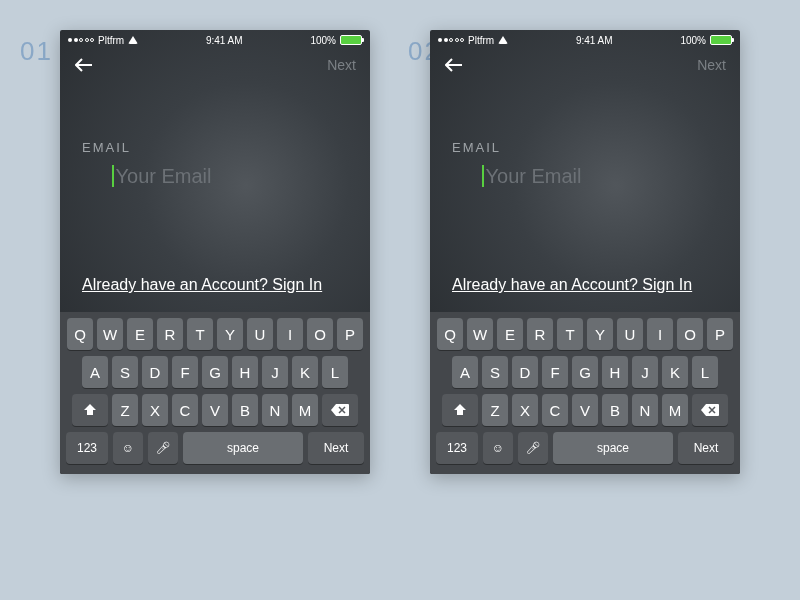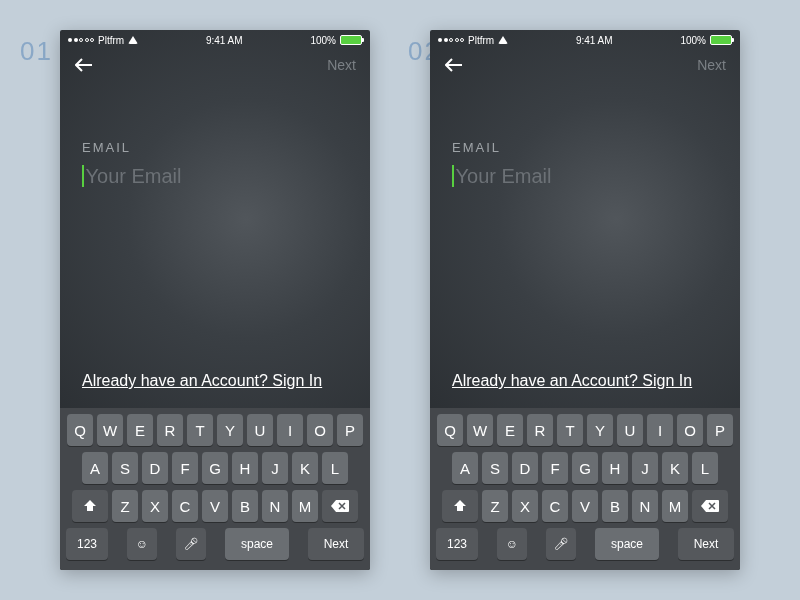--- a/index.html
+++ b/index.html
@@ -18,21 +18,21 @@
     letter-spacing: 2px;
   }
   .screens {
     display: flex;
     justify-content: center;
     gap: 60px;
     padding-top: 30px;
   }
   .phone {
     width: 310px;
-    height: 540px;
+    height: 444px;
     background: radial-gradient(circle at 60% 35%, #51565b 0%, #3a3f44 30%, #2b2f33 70%, #232629 100%);
     border-radius: 2px;
     box-shadow: 0 4px 18px rgba(0,0,0,0.25);
     position: relative;
     overflow: hidden;
     color: #e4e6e8;
     display: flex;
     flex-direction: column;
   }
   
@@ -84,21 +84,21 @@
     flex: 1;
     padding: 58px 22px 0 22px;
     position: relative;
   }
   .field-label {
     font-size: 13px;
     letter-spacing: 2px;
     color: #9ea3a7;
     margin-bottom: 10px;
   }
-  .field-row { display: flex; align-items: flex-start; }
+  .field-row { display: flex; align-items: flex-start; margin-left: 30px; }
   .cursor {
     width: 1.5px; height: 22px; background: #58d040; margin-right: 2px;
   }
   .placeholder {
     font-size: 20px;
     color: #6c7176;
   }
   .signin {
     position: absolute;
     bottom: 18px; left: 22px;
@@ -120,21 +120,21 @@
     display: flex; align-items: center; justify-content: center;
     font-size: 15px;
     box-shadow: 0 1px 0 rgba(0,0,0,0.35);
   }
   .key.letter { width: 26px; }
   .key.wide { width: 36px; background: #55585c; }
   .krow.bottom .key { font-size: 12px; }
   .key.space { flex: 1; background: #6a6e72; }
   .key.func { background: #55585c; width: 42px; }
   .key.emoji, .key.mic { width: 30px; background: #55585c; }
-  .krow.bottom { gap: 19px; padding: 0 2px; }
+  .krow.bottom { gap: 5px; padding: 0 2px; }
   .shift svg, .backspace svg { fill: #fff; }
 </style>
 </head>
 <body>
 
 <div class="badge" style="left:20px; top:36px;">01</div>
 <div class="badge" style="left:408px; top:36px;">02</div>
 
 <div class="screens">
 

